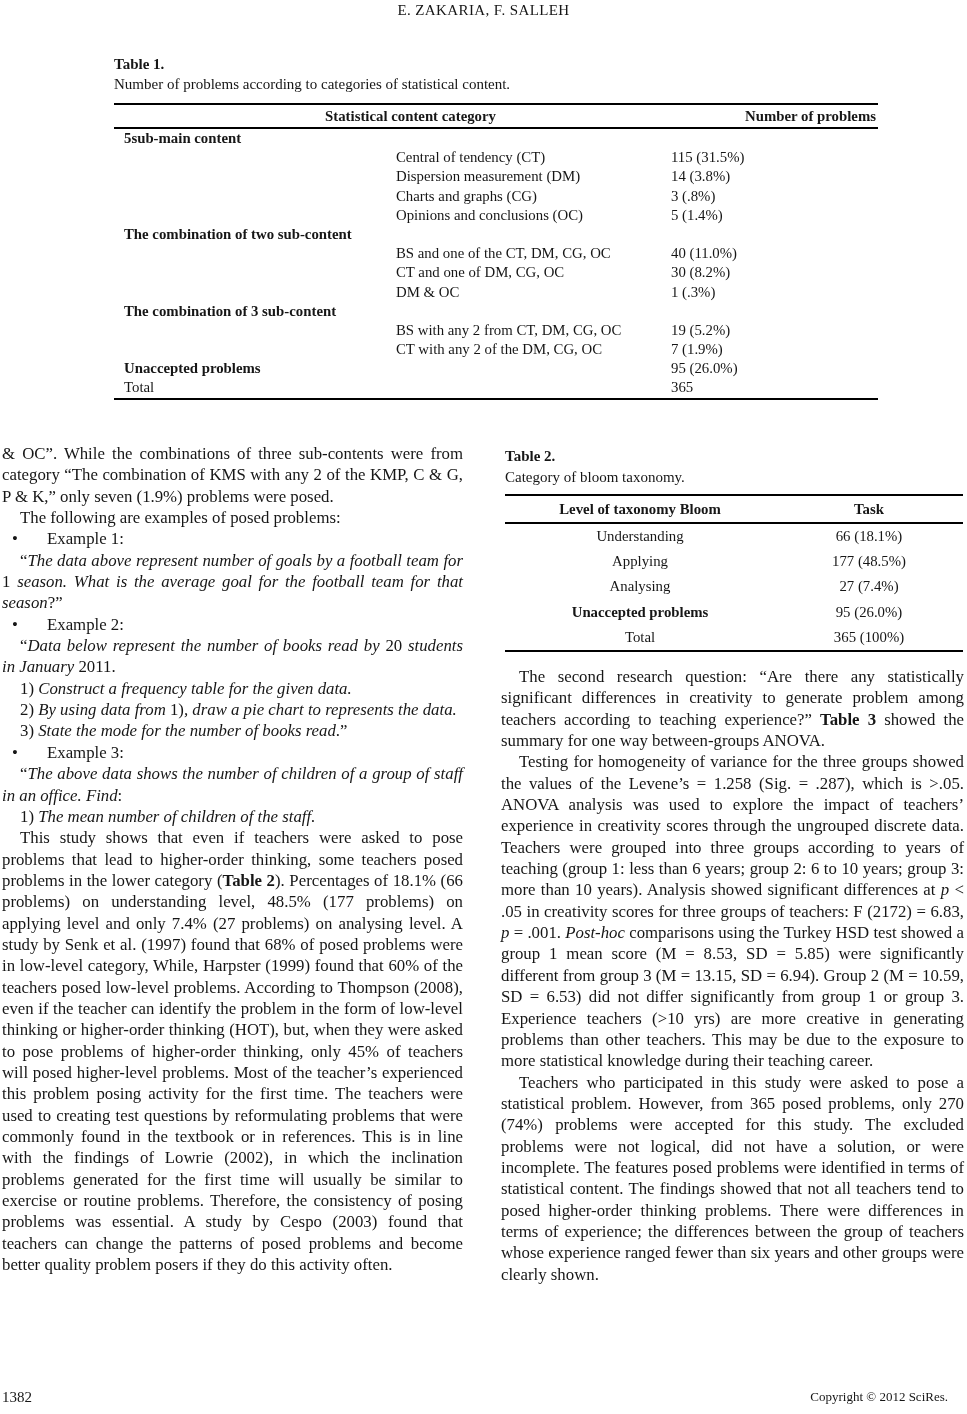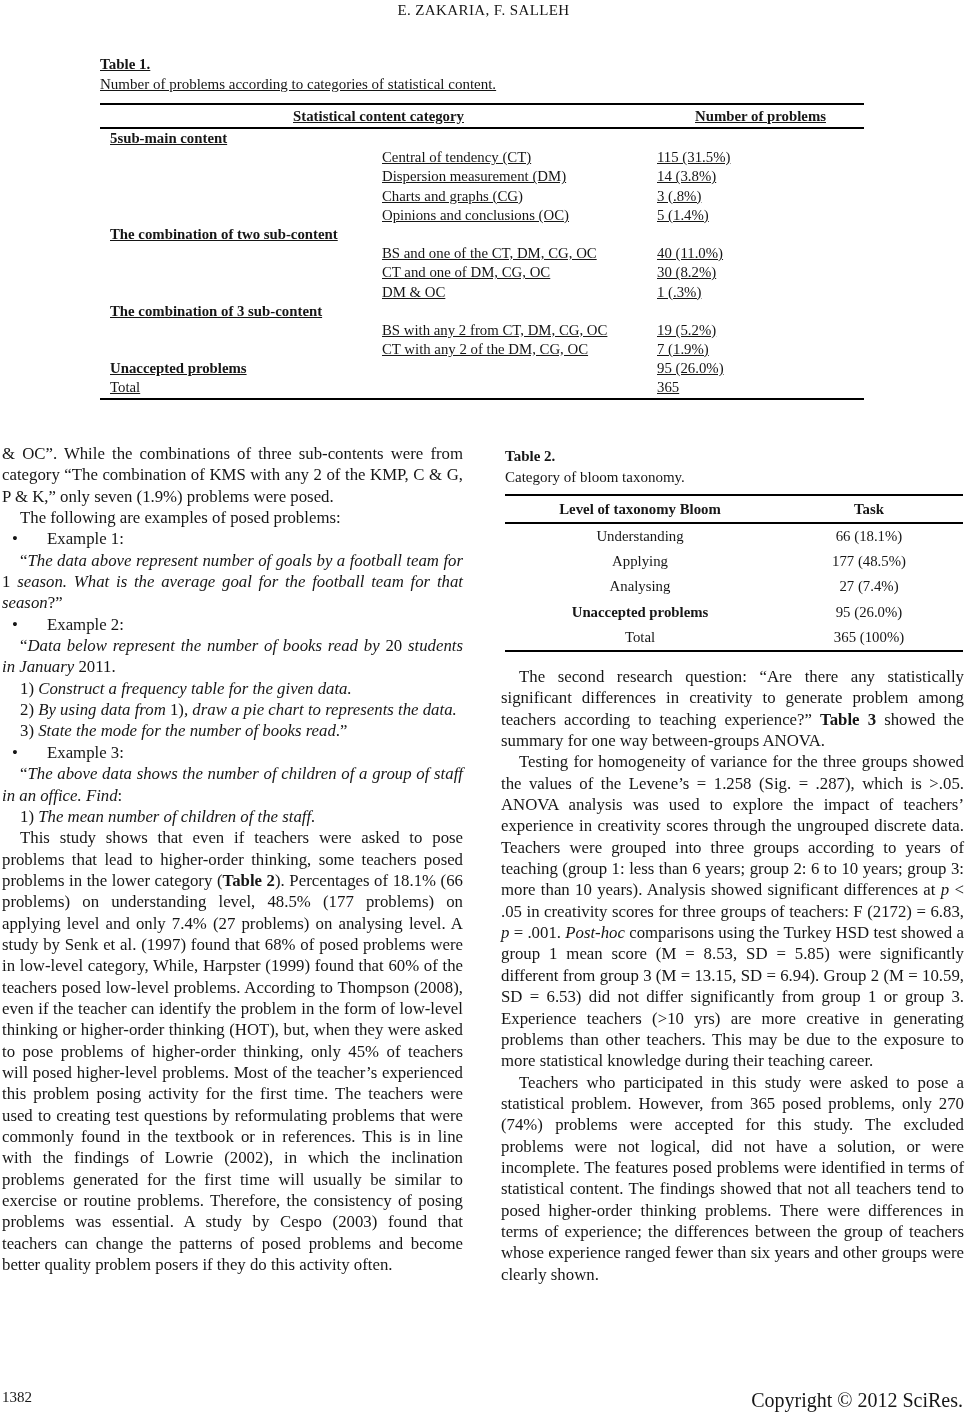--- a/index.html
+++ b/index.html
@@ -10,32 +10,32 @@
     font-family: "Liberation Serif", "DejaVu Serif", serif;
     position: relative;
     overflow: hidden;
   }
   .running-head {
     position: absolute; top: 2px; left: 0; right: 0;
     text-align: center; font-size: 15px; letter-spacing: 0.4px;
   }
 
   
-  .t1-block { position: absolute; left: 100px; top: 54px; width: 764px; text-decoration: underline; }
+  .t1-block { position: absolute; left: 114px; top: 54px; width: 764px; }
   .t2-block { position: absolute; left: 505px; top: 446px; width: 458px; }
   .tbl-label { font-weight: bold; font-size: 15px; line-height: 20px; }
   .tbl-caption { font-size: 15px; line-height: 20px; margin-bottom: 9px; }
   .t2-block .tbl-label, .t2-block .tbl-caption { line-height: 21px; }
   .t2-block .tbl-caption { margin-bottom: 6px; }
 
   .tbl { border-top: 2px solid #000; border-bottom: 2px solid #000; font-size: 14.8px; }
   .thead { font-weight: bold; border-bottom: 2px solid #000; }
 
   .t1-head, .t1row { display: grid; grid-template-columns: 282px 275px 1fr; }
-  .t1-head { height: 22px; line-height: 22px; }
+  .t1-head { height: 22px; line-height: 22px; gap: 36px; }
   .t1-head .h-cat { grid-column: 1 / 3; text-align: center; }
   .t1-head .h-num { grid-column: 3; text-align: center; }
   .t1row { height: 19.2px; line-height: 19.2px; }
   .t1c1 { padding-left: 10px; }
   .t1c1.b { font-weight: bold; }
   .t1c2, .t1c3 { text-align: left; }
 
   .t2-head, .t2row { display: grid; grid-template-columns: 270px 1fr; text-align: center; }
   .t2-head { height: 26px; line-height: 26px; }
   .t2row { height: 25.2px; line-height: 25.2px; }
@@ -51,21 +51,21 @@
   .bullet-glyph { position: absolute; left: 10px; top: 0; }
   .seg-i { font-style: italic; }
   .seg-b { font-weight: bold; }
   .col-heading {
     text-align: center; font-weight: bold; font-size: 21px;
     line-height: 24px; margin: 18px 0 11px 0;
   }
 
   
   .footer-left  { position: absolute; left: 2px;  top: 1389px; font-size: 15px; }
-  .footer-right { position: absolute; right: 4px; top: 1389px; font-size: 20px; }
+  .footer-right { position: absolute; right: 19px; top: 1389px; font-size: 13px; }
 </style>
 </head>
 <body>
 
 <div class="running-head">E. ZAKARIA, F. SALLEH</div>
 
 <div class="t1-block">
   <div class="tbl-label">Table 1.</div>
   <div class="tbl-caption">Number of problems according to categories of statistical content.</div>
   <div class="tbl">

